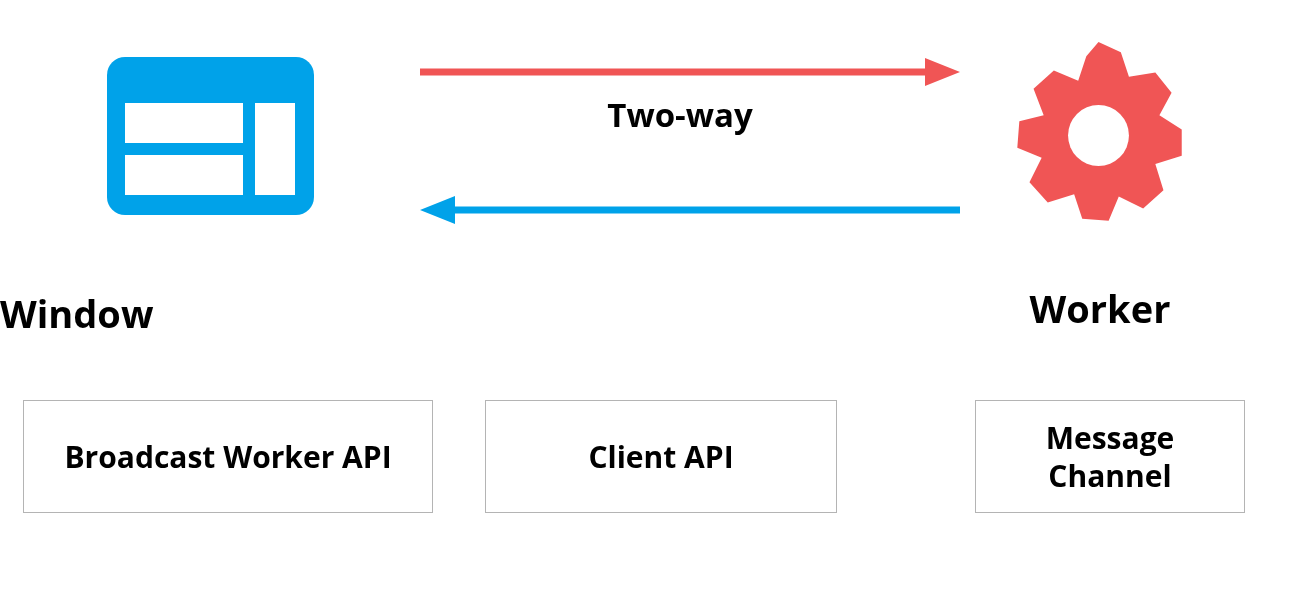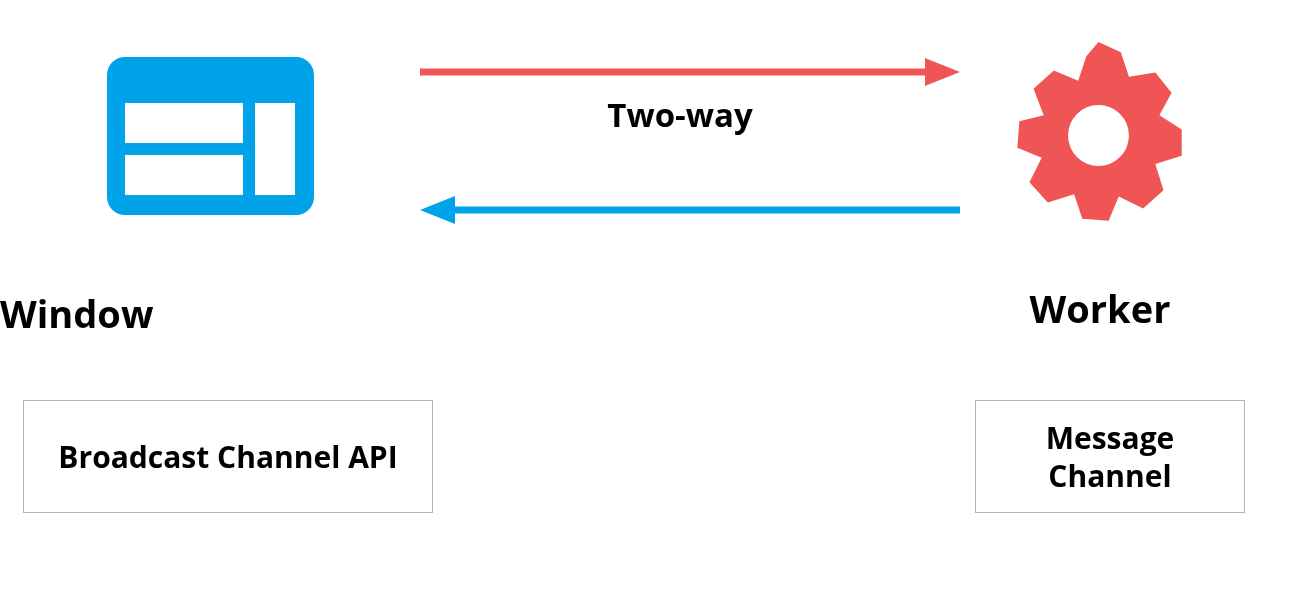--- a/index.html
+++ b/index.html
@@ -152,16 +152,17 @@
     <polygon points="0,20 35,6 35,34" fill="#00a2e9"></polygon>
   </svg>
 
   <div class="mid-text">
     <span>Two-way</span><br>
   </div>
 
   <div class="window-label">Window</div>
   <div class="worker-label">Worker</div>
 
-  <div class="api-box api1">Broadcast Channel API</div>
+  <div class="api-box api1">Broadcast Worker API</div>
+  <div class="api-box api2">Client API</div>
   <div class="api-box api3">Message Channel</div>
 
 </div>
 
 </body></html>

